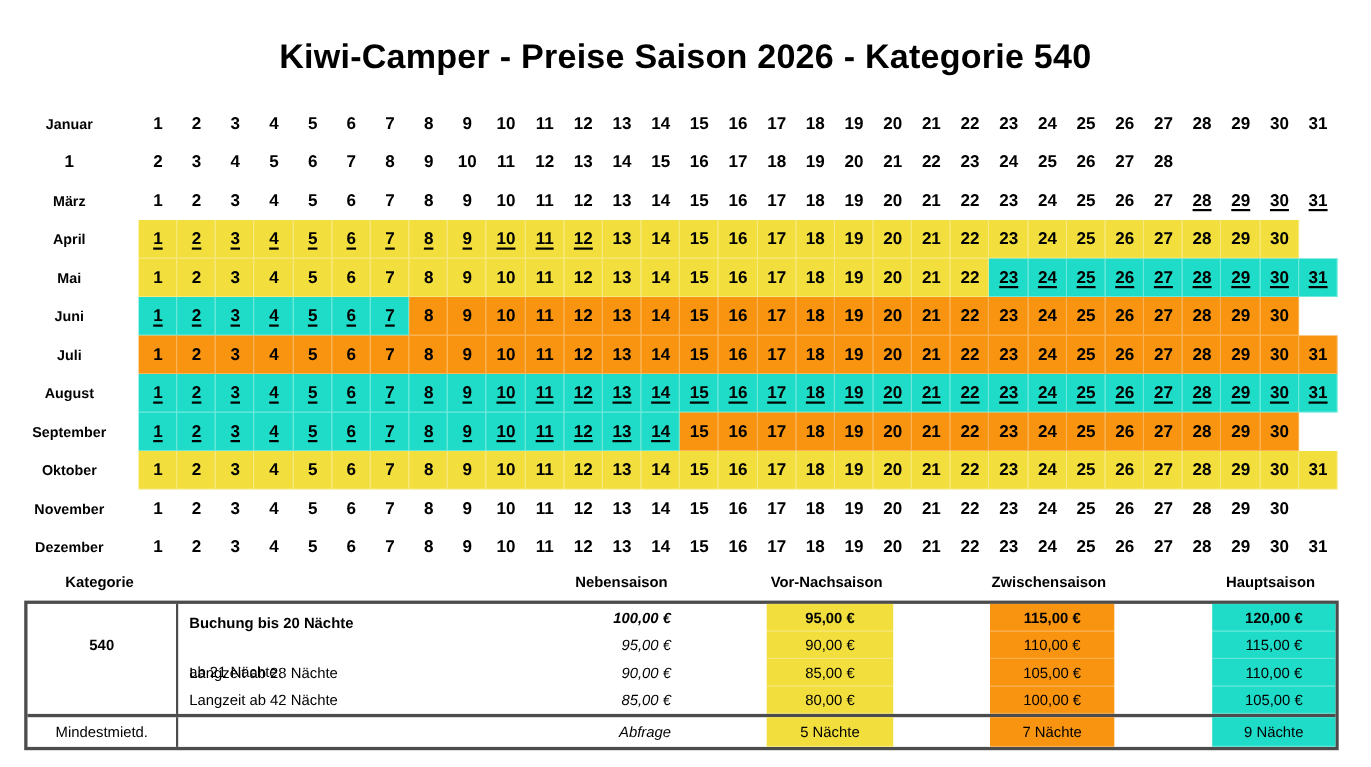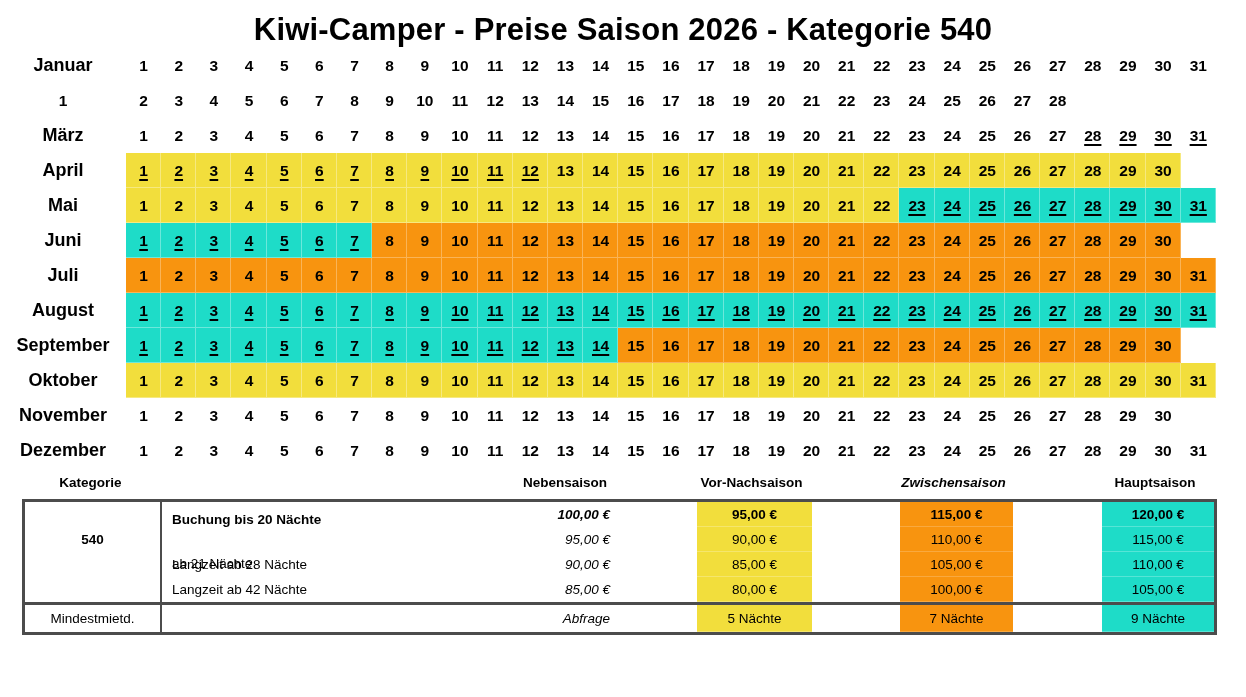--- a/index.html
+++ b/index.html
@@ -1,40 +1,40 @@
 <!DOCTYPE html>
 <html style="--c-vor: #F2DE3C; --c-zwischen: #F8940F; --c-haupt: #1EDCC8;"><head>
 <meta charset="utf-8">
 <style>
   html,body{margin:0;padding:0;background:#ffffff;width:1246px;height:697px;overflow:hidden;
     font-family:"Liberation Sans","DejaVu Sans",sans-serif;color:#000;}
   .page{position:relative;width:1246px;height:697px;}
 
-  .title{ text-align:center;font-weight:bold;font-size:31px;line-height:36px;padding-top:12px;margin-bottom:0;
+  .title{ text-align:center;font-weight:bold;font-size:31px;line-height:36px;padding-top:34px;margin-bottom:25px;
     letter-spacing:0.2px;}
 
   
   .calendar{width:1216px;}
   .cal-row{display:grid;grid-template-columns:126px repeat(31,35.16px);height:35px;}
-  .cal-label{display:flex;align-items:center;justify-content:center;font-weight:bold;font-size:18px;}
+  .cal-label{display:flex;align-items:center;justify-content:center;font-weight:bold;font-size:13px;}
   .cal-day{display:flex;align-items:center;justify-content:center;font-weight:bold;font-size:15.5px;height:100%;}
   .season-neben{background:transparent;}
   .season-vor{background:var(--c-vor);box-shadow:inset -1px -1px 0 rgba(255,255,255,0.35);}
   .season-zwischen{background:var(--c-zwischen);box-shadow:inset -1px -1px 0 rgba(255,255,255,0.3);}
   .season-haupt{background:var(--c-haupt);box-shadow:inset -1px -1px 0 rgba(255,255,255,0.35);}
   .u{text-decoration:underline;text-decoration-thickness:2px;text-underline-offset:3px;}
 
   
   .pt-cols{display:grid;grid-template-columns:137px 330px 118px 87px 115px 88px 113px 89px 112px;}
   .pt-headers{width:1189px;margin:2px 0 5px 22px;height:24px;align-items:center;
     font-weight:bold;font-size:13.5px;}
   .pt-headers .h-cat{grid-column:1;text-align:center;}
   .pt-headers .h-neben{grid-column:2/4;text-align:right;}
   .pt-headers .h-vor{grid-column:5;text-align:center;}
-  .pt-headers .h-zwischen{grid-column:7;text-align:center;font-style:italic;}
+  .pt-headers .h-zwischen{grid-column:7;text-align:center;}
   .pt-headers .h-haupt{grid-column:9;text-align:center;}
 
   
   .ptable{width:1189px;margin-left:22px;border:3px solid #4c4c4c;display:grid;
     grid-template-columns:135px 2px 330px 118px 87px 115px 88px 113px 89px 112px;
     grid-template-rows:25px 25px 25px 25px 3px 27px;font-size:13.5px;}
   .pt-vline{grid-column:2;background:#4c4c4c;}
   .pt-cat{grid-column:1;grid-row:1/5;display:flex;align-items:center;justify-content:center;
     font-weight:bold;padding-bottom:25px;}
   .pt-desc{grid-column:3;display:flex;align-items:center;padding-left:10px;}

